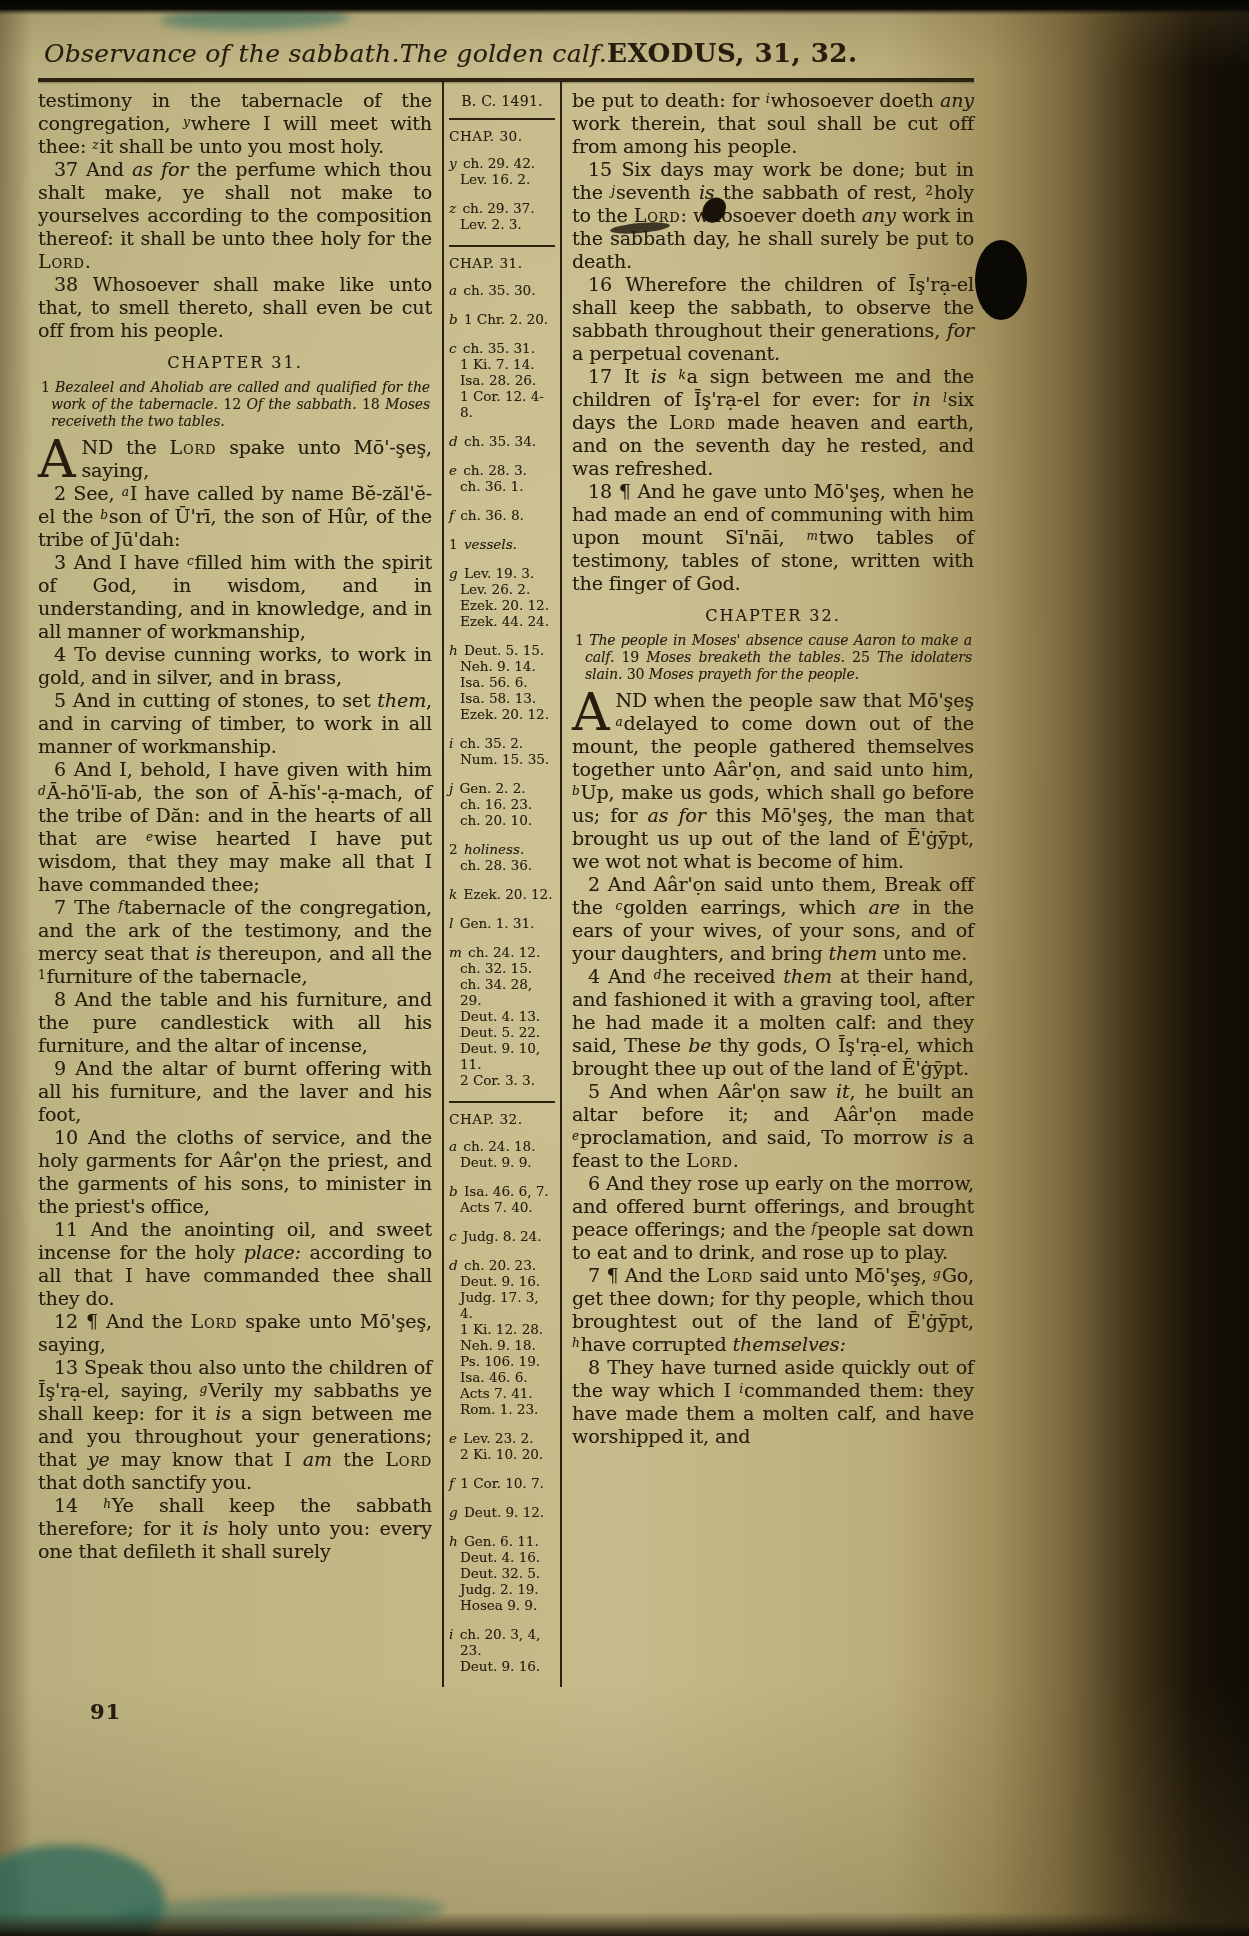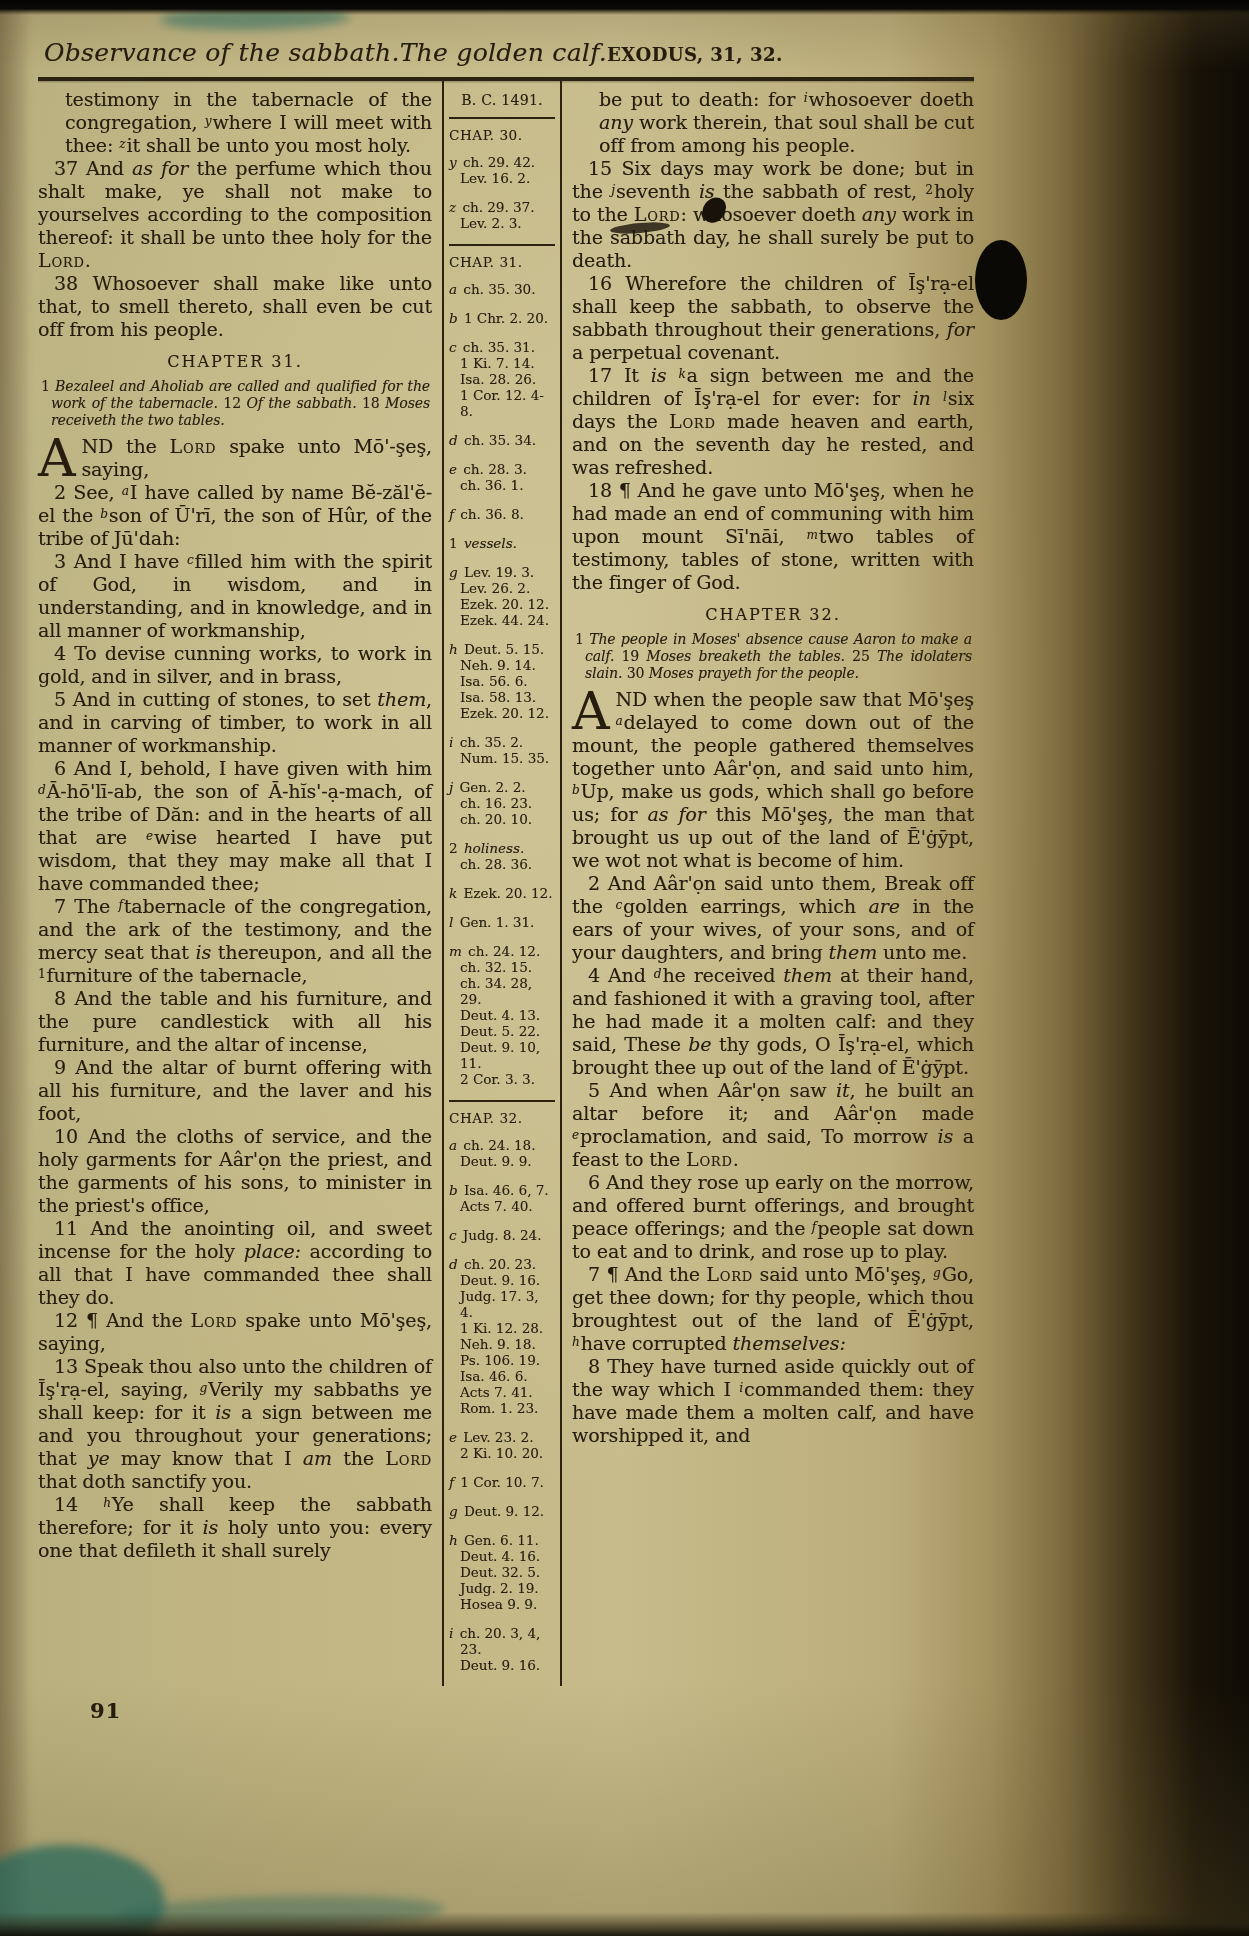--- a/index.html
+++ b/index.html
@@ -50,35 +50,35 @@
     background:rgba(28,20,10,0.8); border-radius:50%; transform:rotate(-5deg);
   }
 
   .paper-content {
     position:absolute; left:38px; top:30px; width:936px;
     text-shadow: 0.3px 0.3px 0 rgba(38,29,14,0.35);
   }
 
   .page-head { display:flex; align-items:baseline; padding:8px 2px 10px 6px; }
   .rh.italic { font-style:italic; font-size:25px; letter-spacing:0.3px; }
-  .rh.book { font-size:18px; font-weight:bold; letter-spacing:0.5px; }
+  .rh.book { font-size:26px; font-weight:bold; letter-spacing:0.5px; }
   .head-rule { height:4px; background:#2b2212; box-shadow:0 1.5px 0 rgba(43,34,18,0.25); }
 
   .columns { display:flex; align-items:stretch; min-height:1450px; }
   .col-left  { width:404px; padding:7px 10px 0 0; }
   .col-right { flex:1;     padding:7px 0 0 10px; }
   .col-center {
     width:120px;
     border-left:2px solid #2b2212; border-right:2px solid #2b2212;
     padding:0 5px; font-size:13.5px; line-height:16px;
   }
 
   .para { text-align:justify; font-size:19px; line-height:23px; letter-spacing:-0.1px; }
   .verse { text-indent:16px; }
-  .continuation { text-indent:0;margin-left:27px; }
+  .continuation { text-indent:0; }
   .chapter-heading { text-align:center; text-indent:0; font-size:16px; letter-spacing:2px; margin:9px 0 5px; }
   .chapter-summary {
     font-size:14px; line-height:17px; text-align:justify;
     padding-left:13px; padding-right:2px; text-indent:-10px; margin-bottom:6px;
   }
   .seg-i { font-style:italic; }
   .seg-sc { font-variant:small-caps; letter-spacing:0.8px; }
   sup.seg-sup, sup.seg-supn { font-size:12px; line-height:0; vertical-align:4px; margin-right:1px; }
   sup.seg-sup { font-style:italic; }
   .dropcap { float:left; font-size:52px; line-height:41px; padding:3px 6px 0 0; }

